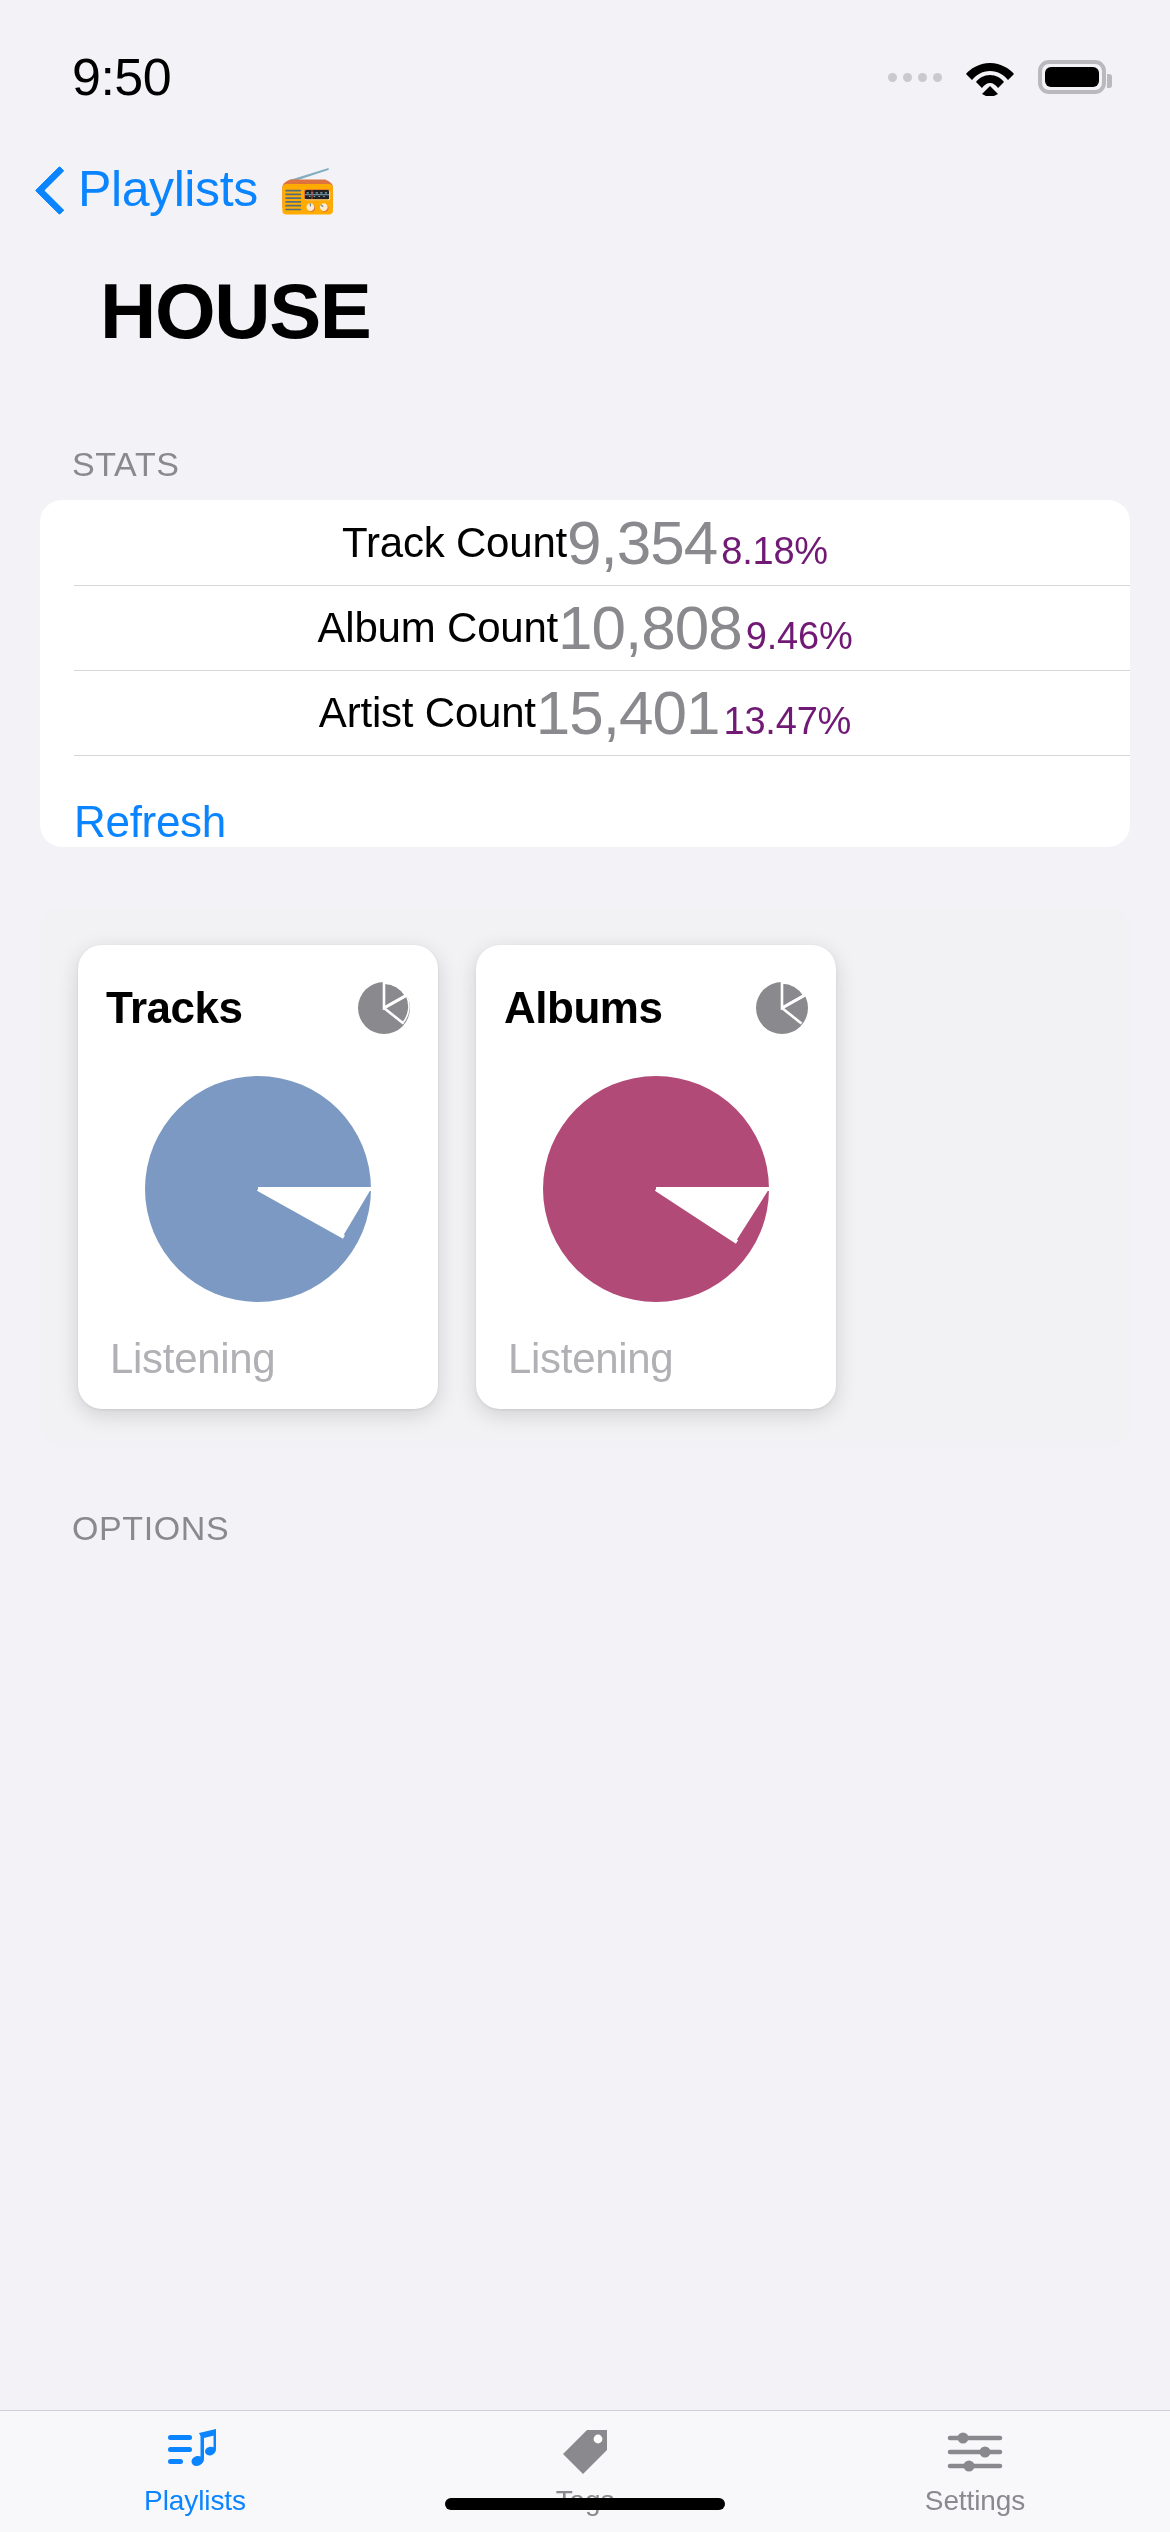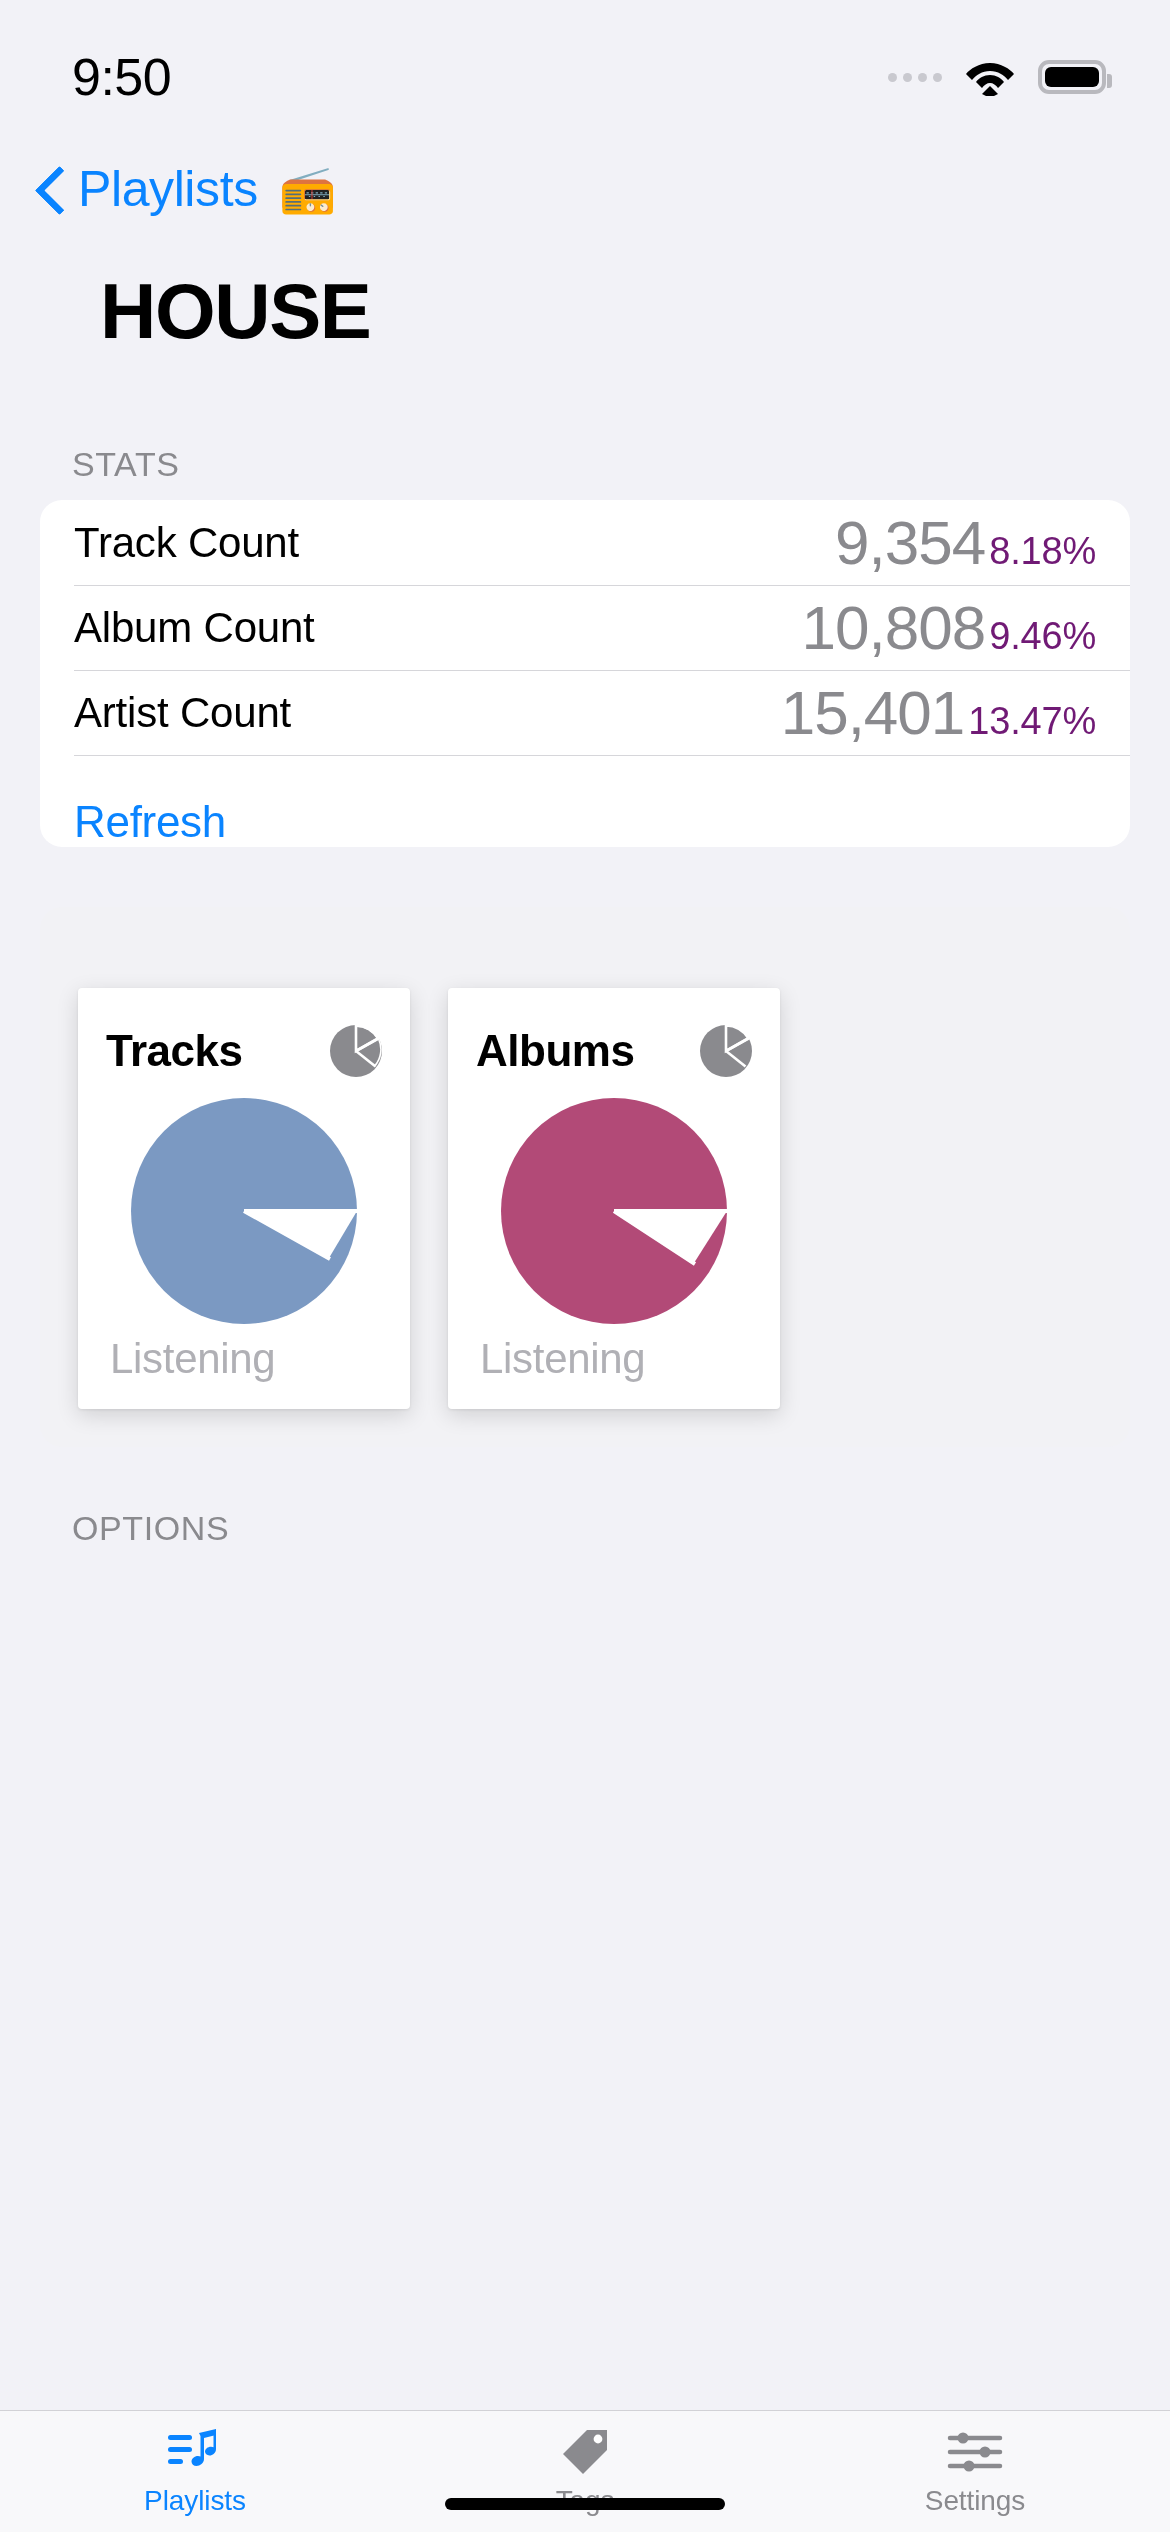--- a/index.html
+++ b/index.html
@@ -70,21 +70,21 @@
   .section-header{
     font-size:34px; color:#8a8a8e; letter-spacing:0.6px;
     padding:88px 0 16px 72px; text-transform:uppercase;
   }
 
   
   .card{
     margin:0 40px; background:#fff; border-radius:22px; overflow:hidden;
   }
   .stat-row{
-    display:flex; align-items:center; justify-content:space-between;
+    display:flex; align-items:center; justify-content:center;
     height:85px; padding:0 34px 0 34px; margin:0 0 0 0;
     position:relative;
   }
   .stat-row + .stat-row::before,
   .refresh-row::before{
     content:""; position:absolute; left:34px; right:0; top:0; height:1px;
     background:#d6d6da;
   }
   .stat-label{ font-size:42px; color:#000; letter-spacing:-0.2px;}
   .stat-right{ display:flex; align-items:baseline; gap:4px;}
@@ -99,24 +99,24 @@
   
   .charts-band{
     margin:60px 40px 0 40px; background:#f2f2f5; border-radius:22px;
     height:540px; position:relative; overflow:hidden;
   }
   .charts-scroll{
     position:absolute; inset:0; display:flex; gap:38px;
     padding:38px 0 38px 38px;
   }
   .chart-card{
-    flex:none; width:332px; background:#fff; border-radius:4px;
+    flex:none; width:360px; background:#fff; border-radius:24px;
     box-shadow:0 6px 22px rgba(0,0,0,0.14), 0 1px 3px rgba(0,0,0,0.08);
     padding:32px 28px 0 28px; position:relative;
-    display:flex; flex-direction:column;margin-top:43px;
+    display:flex; flex-direction:column;
   }
   .chart-head{
     display:flex; align-items:center; justify-content:space-between;
     height:62px;
   }
   .chart-title{ font-size:44px; font-weight:700; color:#000; letter-spacing:-0.5px;}
   .pie-icon{ width:52px; height:52px; flex:none;}
   .pie-wrap{
     flex:1; display:flex; align-items:center; justify-content:center;
     padding:8px 0 4px 0;

